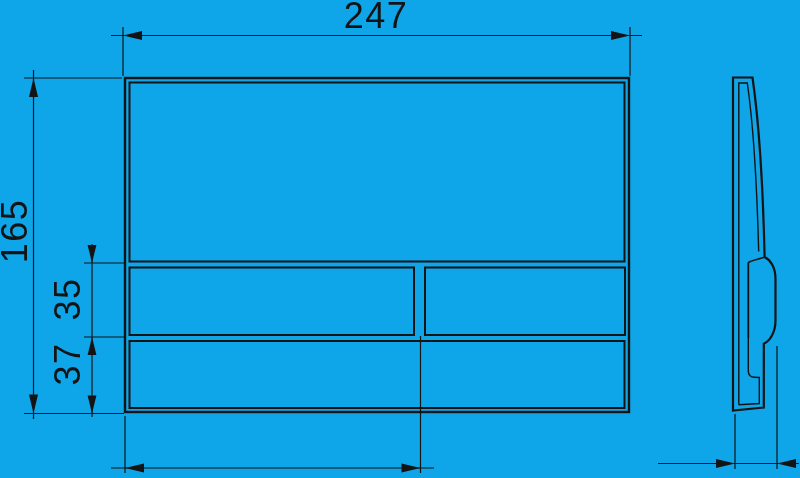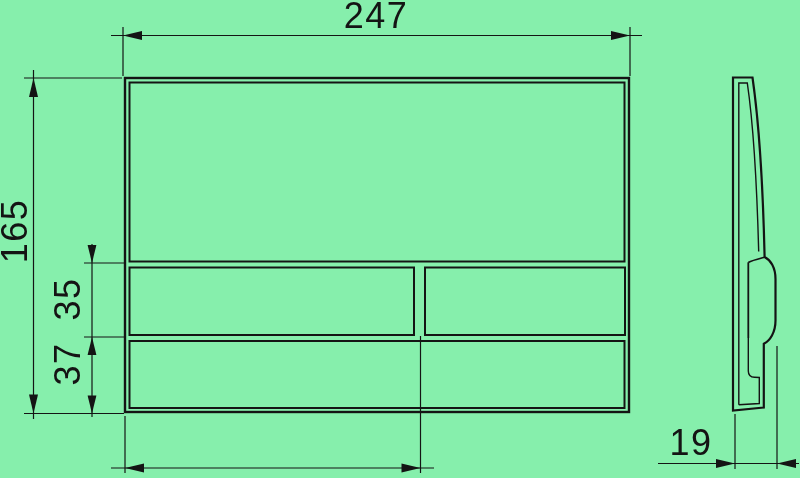--- a/index.html
+++ b/index.html
@@ -1,19 +1,19 @@
 <!DOCTYPE html>
 <html><head>
 <meta charset="utf-8">
 <style>
   html,body{margin:0;padding:0;background:#ffffff;}
   .stage{
     position:relative;
     width:800px;height:478px;
-    background:#86efac;
+    background:#0ea5e9;
     overflow:hidden;
     font-family:"Liberation Sans", sans-serif;
   }
   .stage svg{position:absolute;left:0;top:0;}
   .dim-label{
     position:absolute;
     color:#141414;
     font-size:36px;
     line-height:1;
     letter-spacing:1.5px;
@@ -98,15 +98,14 @@
 
   <div class="dim-label" style="left:376px; top:16px;">247</div>
 
   <div class="dim-label rot" style="left:15px; top:231px;">165</div>
 
   <div class="dim-label rot" style="left:68px; top:299px;">35</div>
 
   <div class="dim-label rot" style="left:68px; top:364px;">37</div>
 
 
-  <div class="dim-label" style="left:691px; top:443px;">19</div>
 
 </div>
 
 </body></html>

